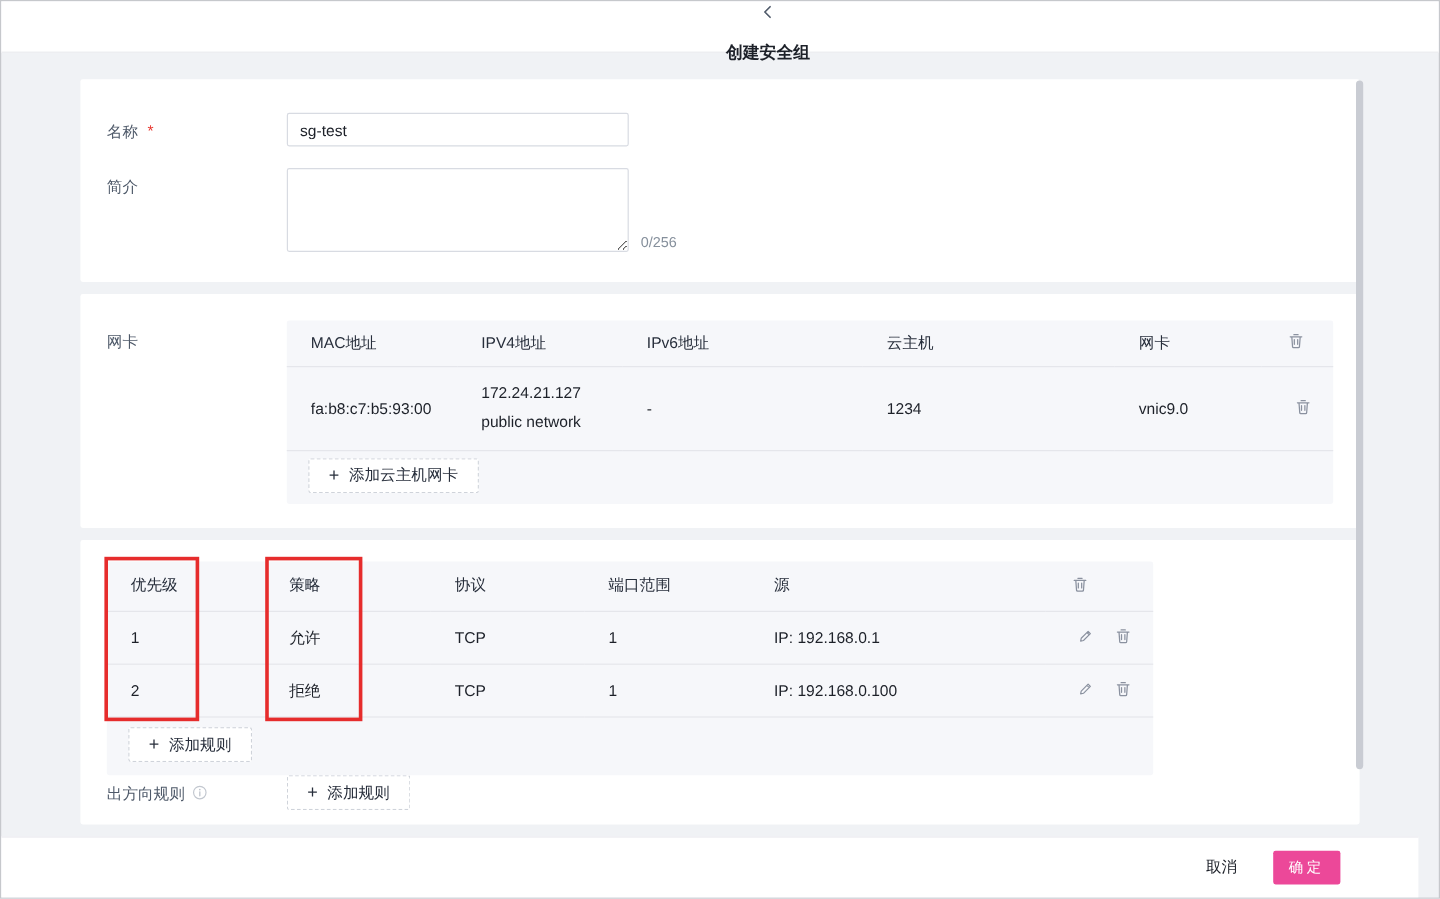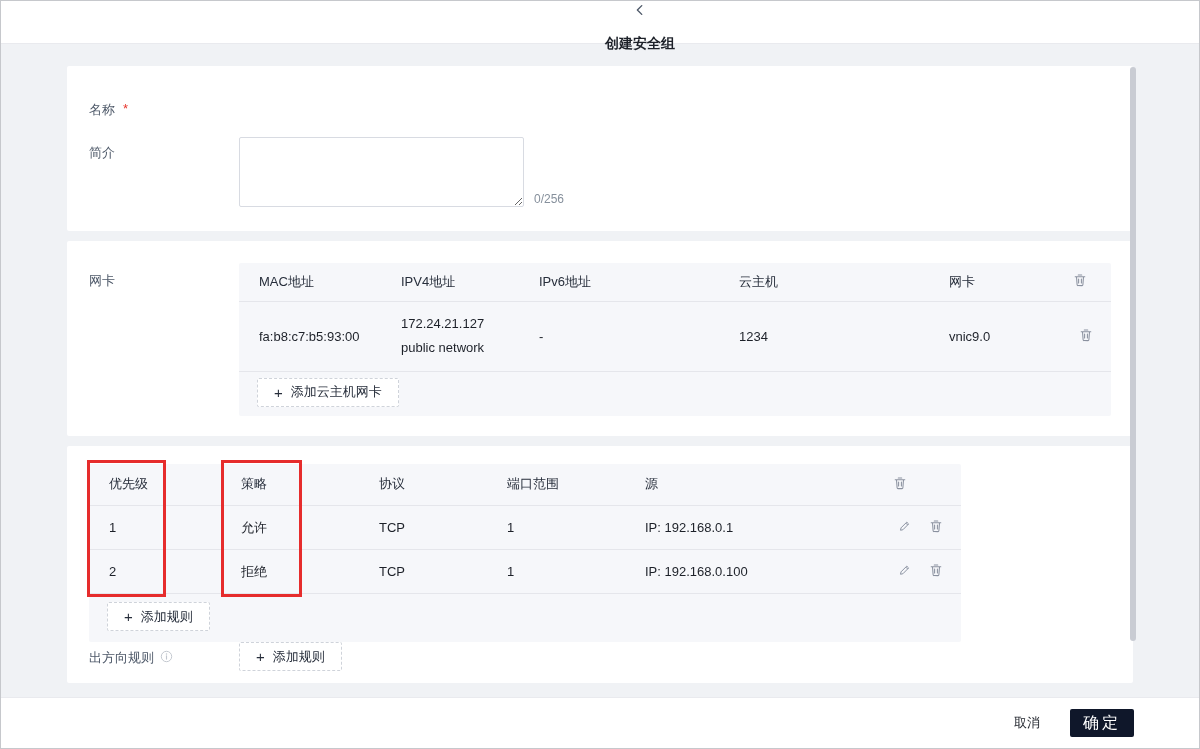--- a/index.html
+++ b/index.html
@@ -101,32 +101,32 @@
 
   
   .scrollbar-thumb {
     position: absolute; right: 63px; top: 66px;
     width: 6px; height: 574px; border-radius: 3px;
     background: #c9ccd3; cursor: pointer;
   }
 
   
   .footer {
-    position: absolute; left: 0; right: 0; bottom: 0; height: 51px;
+    position: absolute; left: 0; right: 17px; bottom: 0; height: 51px;
     background: #fff; border-top: 1px solid #e9eaee;
     display: flex; align-items: center; justify-content: flex-end;
     gap: 30px; padding-right: 65px;
   }
   .cancel-btn {
     background: none; border: none; font-size: 13px; color: #1d2129;
     font-family: inherit; cursor: pointer;
   }
   .confirm-btn {
-    background: #0f172a; color: #fff; border: none; border-radius: 2px;
-    height: 28px; padding: 0 13px; font-size: 16px; letter-spacing: 3px;
+    background: #ec4899; color: #fff; border: none; border-radius: 2px;
+    height: 28px; padding: 0 13px; font-size: 12px; letter-spacing: 3px;
     font-family: inherit; cursor: pointer;
   }
 </style>
 </head>
 <body>
 
 <div class="page">
 
   <header class="topbar">
     <button class="back-btn">
@@ -139,20 +139,23 @@
     <h1 class="page-title">创建安全组</h1>
   </header>
 
   <main class="content">
 
     <section class="card card-basic">
       <div class="form-row">
         <div class="flabel">
           <span>名称</span>
             <span class="req">*</span>
+        </div>
+        <div class="fcontrol">
+          <input class="text-input" type="text" value="sg-test" style="">
         </div>
       </div>
       <div class="form-row">
         <div class="flabel">
           <span>简介</span>
         </div>
         <div class="fcontrol">
           <div class="textarea-wrap">
             <textarea class="textarea" style=""></textarea>
             <span class="counter">0/256</span>

